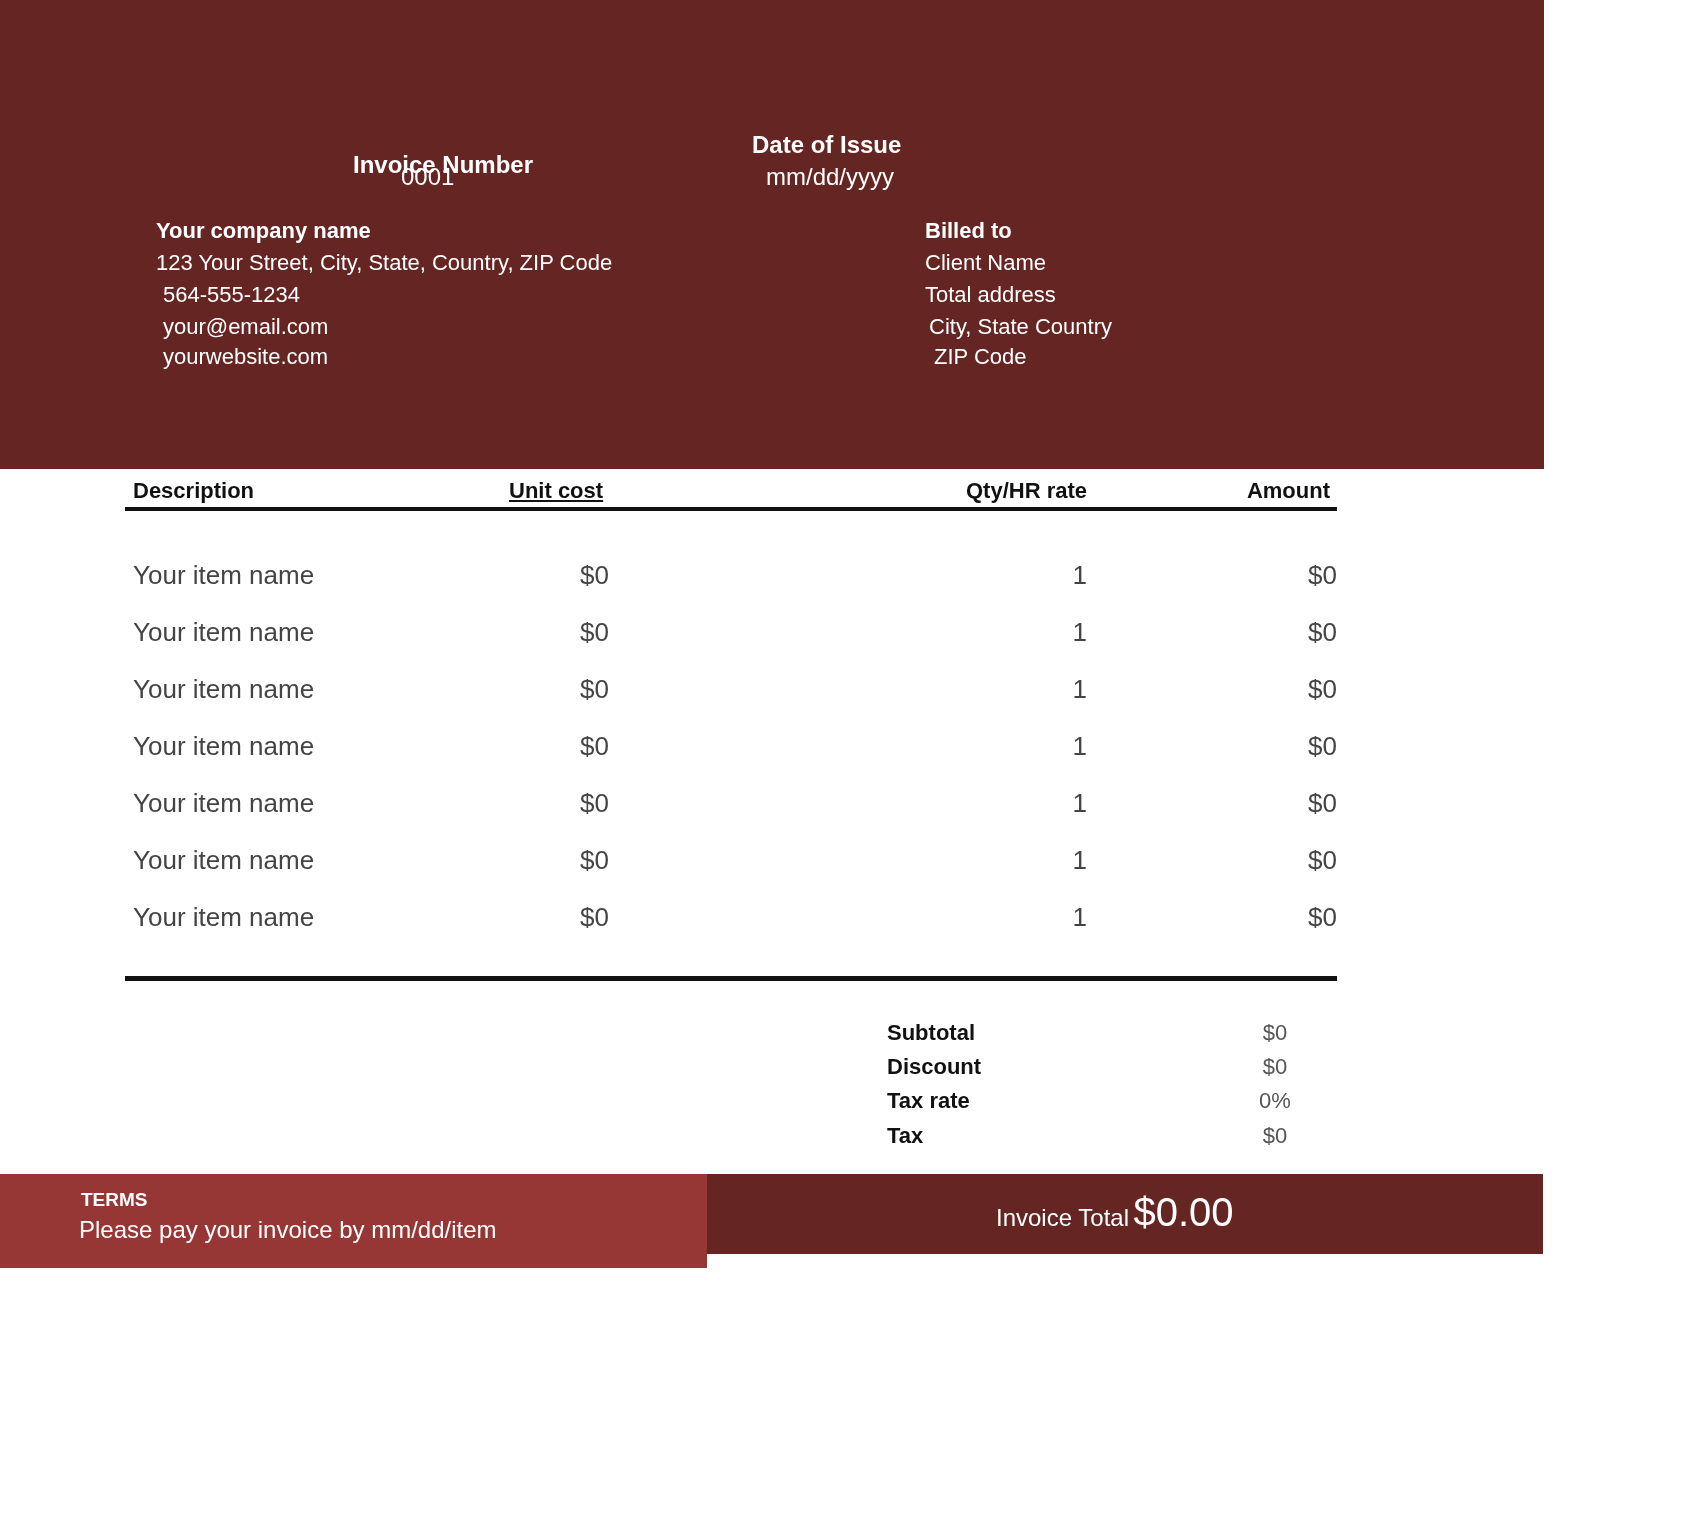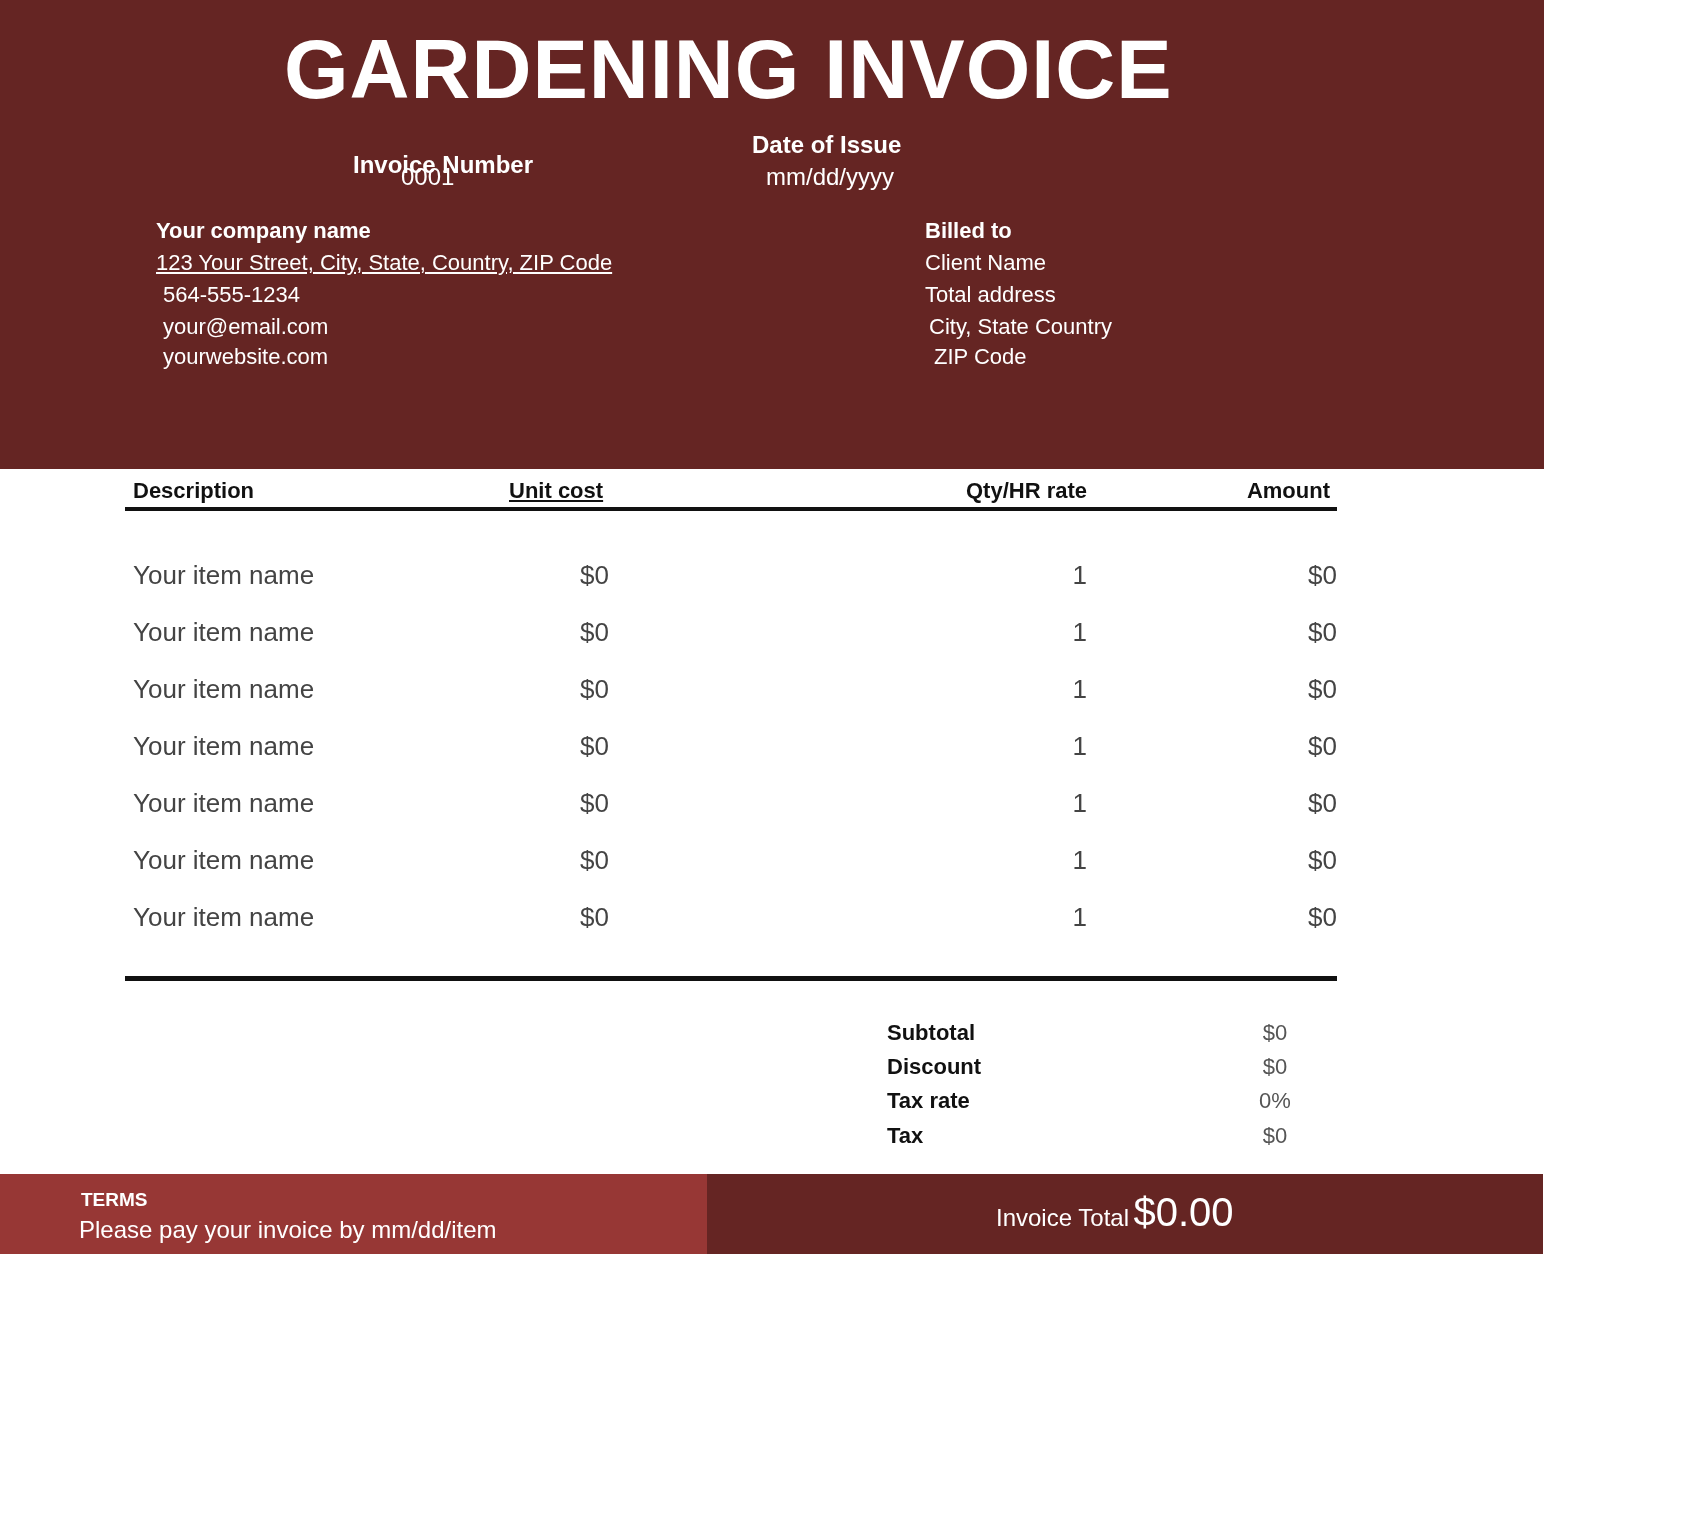--- a/index.html
+++ b/index.html
@@ -9,37 +9,36 @@
   .meta-label { position:absolute; font-size:24px; font-weight:bold; }
   .meta-value { position:absolute; font-size:24px; }
   .block-line { position:absolute; font-size:22px; white-space:nowrap; }
   .bold { font-weight:bold; }
   .th { position:absolute; top:478px; font-size:22px; font-weight:bold; color:#111; }
   .rule { position:absolute; left:125px; width:1212px; background:#111; }
   .cell { position:absolute; font-size:26px; color:#444; }
   .r { text-align:right; }
   .sum-label { position:absolute; font-size:22px; font-weight:bold; color:#111; text-align:left; width:200px; left:887px; }
   .sum-val { position:absolute; font-size:22px; color:#555; text-align:center; width:120px; left:1215px; }
-  .terms { position:absolute; left:0; top:1174px; width:707px; height:80px; background:#973735; color:#fff; }
+  .terms { position:absolute; left:0; top:1174px; width:707px; height:94px; background:#973735; color:#fff; }
   .total { position:absolute; left:707px; top:1174px; width:836px; height:80px; background:#652523; color:#fff; }
 </style>
 </head>
 <body>
 
 <div class="header">
-  <div class="title">GARDENING INVOICE</div>
 
   <div class="meta-label" style="left:353px; top:131px;margin-top:20px;">Invoice Number</div>
   <div class="meta-value" style="left:401px; top:163px;">0001</div>
   <div class="meta-label" style="left:752px; top:131px;">Date of Issue</div>
   <div class="meta-value" style="left:766px; top:163px;">mm/dd/yyyy</div>
 
   <div>
     <div class="block-line bold" style="left:156px; top:218px;">Your company name</div>
-    <div class="block-line" style="left:156px; top:250px;text-decoration:underline;">123 Your Street, City, State, Country, ZIP Code</div>
+    <div class="block-line" style="left:156px; top:250px;">123 Your Street, City, State, Country, ZIP Code</div>
     <div class="block-line" style="left:163px; top:282px;">564-555-1234</div>
     <div class="block-line" style="left:163px; top:314px;">your@email.com</div>
     <div class="block-line" style="left:163px; top:344px;">yourwebsite.com</div>
   </div>
 
   <div>
     <div class="block-line bold" style="left:925px; top:218px;">Billed to</div>
     <div class="block-line" style="left:925px; top:250px;">Client Name</div>
     <div class="block-line" style="left:925px; top:282px;">Total address</div>
     <div class="block-line" style="left:929px; top:314px;">City, State Country</div>

